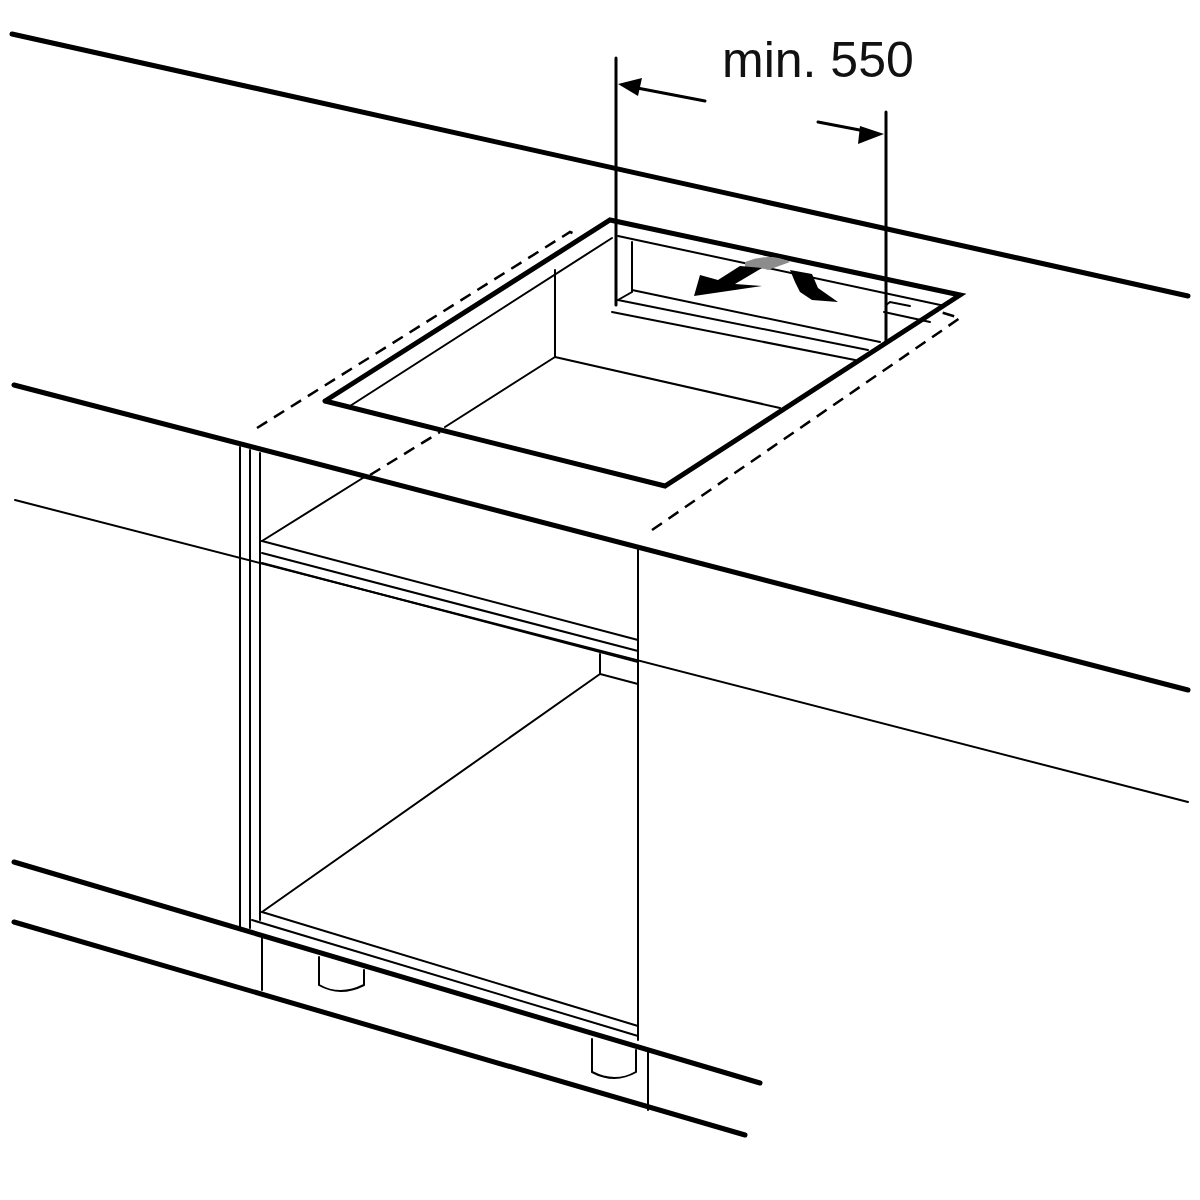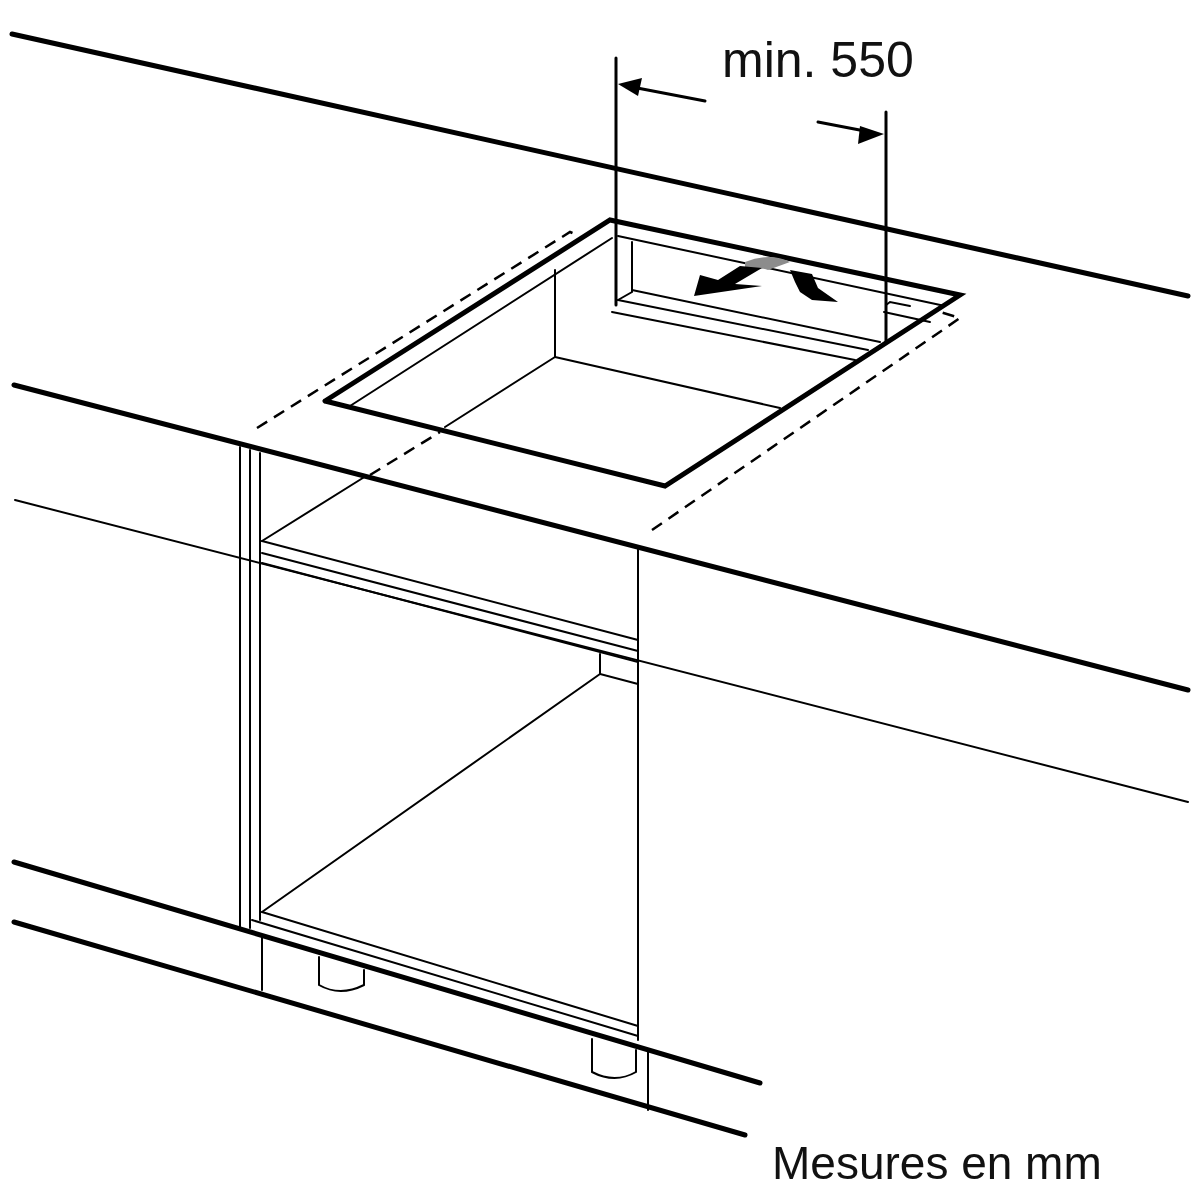--- a/index.html
+++ b/index.html
@@ -131,14 +131,13 @@
       <line class="thin" x1="648" y1="1052" x2="648" y2="1110"></line>
     </g>
 
     <g>
       <path class="thin" d="M319,957 L319,985 Q340,997 364,985 L364,970"></path>
       <path class="thin" d="M592,1039 L592,1072 Q615,1084 636,1072 L636,1050"></path>
     </g>
   </svg>
 
   <div class="dim-label">min. 550</div>
-  <div class="caption">Mesures en mm</div>
 </div>
 
 </body></html>

